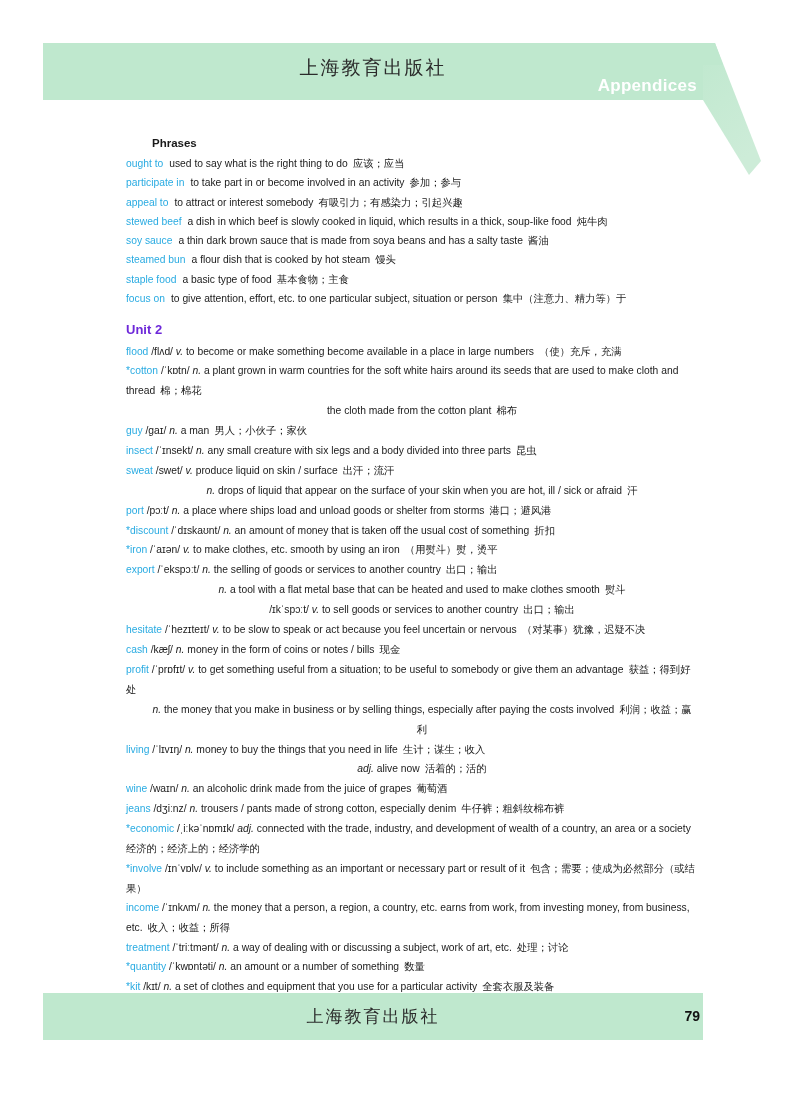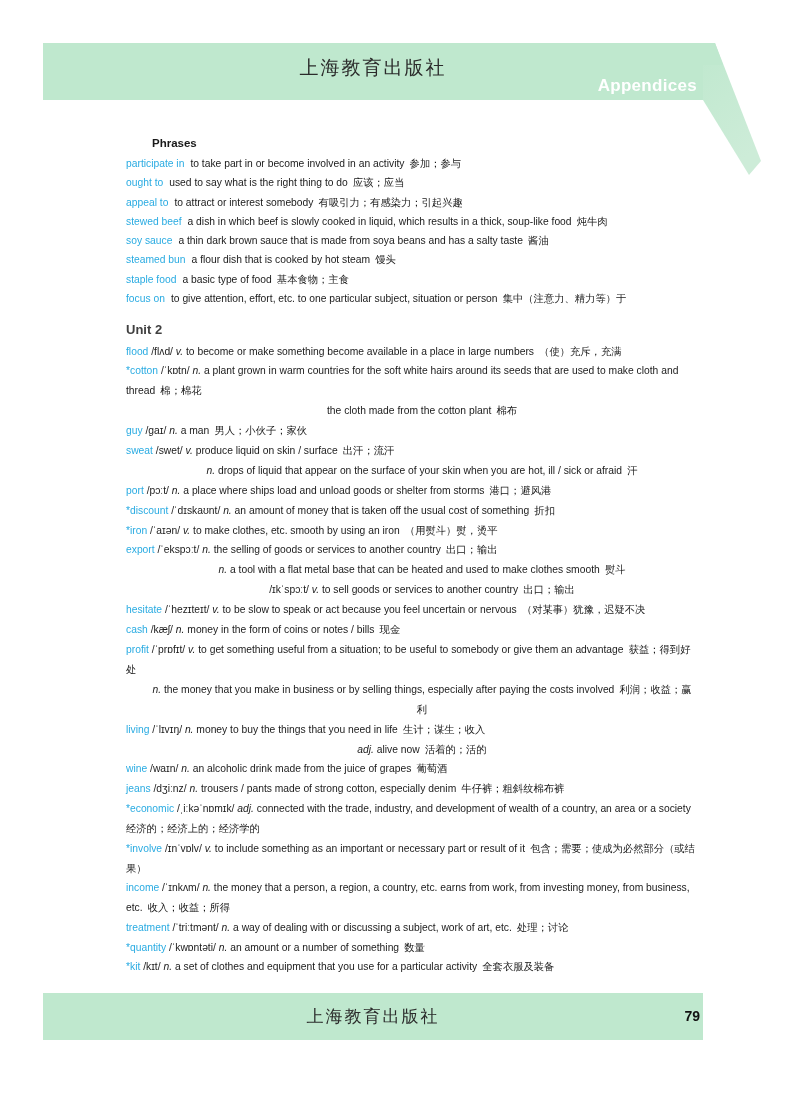--- a/index.html
+++ b/index.html
@@ -76,21 +76,21 @@
     font-size: 11.5px;
     font-weight: bold;
     color: #1a1a1a;
     margin-bottom: 5px;
     padding-left: 26px;
   }
 
   .unit-heading {
     font-size: 13px;
     font-weight: bold;
-    color: #404040;
+    color: #6d28d9;
     margin-top: 14px;
     margin-bottom: 5px;
   }
 
   .entry {
     font-size: 10.3px;
     line-height: 18.9px;
     color: #1a1a1a;
     margin: 0;
     text-indent: 0;
@@ -174,37 +174,38 @@
   </div>
 
   <div class="header-title">上海教育出版社</div>
   <div class="appendices">Appendices</div>
 
   <div class="content">
 
     <div class="section-label">Phrases</div>
 
     <div id="phrases-list">
+        <div class="entry phrase-entry"><span class="phr">ought to</span><span>used to say what is the right thing to do</span><span class="cn"> 应该；应当</span></div>
         <div class="entry phrase-entry"><span class="phr">participate in</span><span>to take part in or become involved in an activity</span><span class="cn"> 参加；参与</span></div>
-        <div class="entry phrase-entry"><span class="phr">ought to</span><span>used to say what is the right thing to do</span><span class="cn"> 应该；应当</span></div>
         <div class="entry phrase-entry"><span class="phr">appeal to</span><span>to attract or interest somebody</span><span class="cn"> 有吸引力；有感染力；引起兴趣</span></div>
         <div class="entry phrase-entry"><span class="phr">stewed beef</span><span>a dish in which beef is slowly cooked in liquid, which results in a thick, soup-like food</span><span class="cn"> 炖牛肉</span></div>
         <div class="entry phrase-entry"><span class="phr">soy sauce</span><span>a thin dark brown sauce that is made from soya beans and has a salty taste</span><span class="cn"> 酱油</span></div>
         <div class="entry phrase-entry"><span class="phr">steamed bun</span><span>a flour dish that is cooked by hot steam</span><span class="cn"> 馒头</span></div>
         <div class="entry phrase-entry"><span class="phr">staple food</span><span>a basic type of food</span><span class="cn"> 基本食物；主食</span></div>
         <div class="entry phrase-entry"><span class="phr">focus on</span><span>to give attention, effort, etc. to one particular subject, situation or person</span><span class="cn"> 集中（注意力、精力等）于</span></div>
       </div>
 
     <div class="unit-heading">Unit 2</div>
 
     <div id="entries-list">
         <div class="entry"><span class="hw">flood</span> <span class="ipa">/flʌd/</span> <span class="pos">v.</span> <span>to become or make something become available in a place in large numbers</span><span class="cn"> （使）充斥，充满</span></div>
         <div class="entry"><span class="hw">*cotton</span> <span class="ipa">/ˈkɒtn/</span> <span class="pos">n.</span> <span>a plant grown in warm countries for the soft white hairs around its seeds that are used to make cloth and thread</span><span class="cn"> 棉；棉花</span></div>
         <div class="entry sub"><span>the cloth made from the cotton plant</span><span class="cn"> 棉布</span></div>
         <div class="entry"><span class="hw">guy</span> <span class="ipa">/ɡaɪ/</span> <span class="pos">n.</span> <span>a man</span><span class="cn"> 男人；小伙子；家伙</span></div>
+        <div class="entry"><span class="hw">insect</span> <span class="ipa">/ˈɪnsekt/</span> <span class="pos">n.</span> <span>any small creature with six legs and a body divided into three parts</span><span class="cn"> 昆虫</span></div>
         <div class="entry"><span class="hw">sweat</span> <span class="ipa">/swet/</span> <span class="pos">v.</span> <span>produce liquid on skin / surface</span><span class="cn"> 出汗；流汗</span></div>
         <div class="entry sub"><span class="pos">n.</span> <span>drops of liquid that appear on the surface of your skin when you are hot, ill / sick or afraid</span><span class="cn"> 汗</span></div>
         <div class="entry"><span class="hw">port</span> <span class="ipa">/pɔːt/</span> <span class="pos">n.</span> <span>a place where ships load and unload goods or shelter from storms</span><span class="cn"> 港口；避风港</span></div>
         <div class="entry"><span class="hw">*discount</span> <span class="ipa">/ˈdɪskaʊnt/</span> <span class="pos">n.</span> <span>an amount of money that is taken off the usual cost of something</span><span class="cn"> 折扣</span></div>
         <div class="entry"><span class="hw">*iron</span> <span class="ipa">/ˈaɪən/</span> <span class="pos">v.</span> <span>to make clothes, etc. smooth by using an iron</span><span class="cn"> （用熨斗）熨，烫平</span></div>
         <div class="entry"><span class="hw">export</span> <span class="ipa">/ˈekspɔːt/</span> <span class="pos">n.</span> <span>the selling of goods or services to another country</span><span class="cn"> 出口；输出</span></div>
         <div class="entry sub"><span class="pos">n.</span> <span>a tool with a flat metal base that can be heated and used to make clothes smooth</span><span class="cn"> 熨斗</span></div>
         <div class="entry sub"><span class="ipa">/ɪkˈspɔːt/</span> <span class="pos">v.</span> <span>to sell goods or services to another country</span><span class="cn"> 出口；输出</span></div>
         <div class="entry"><span class="hw">hesitate</span> <span class="ipa">/ˈhezɪteɪt/</span> <span class="pos">v.</span> <span>to be slow to speak or act because you feel uncertain or nervous</span><span class="cn"> （对某事）犹豫，迟疑不决</span></div>
         <div class="entry"><span class="hw">cash</span> <span class="ipa">/kæʃ/</span> <span class="pos">n.</span> <span>money in the form of coins or notes / bills</span><span class="cn"> 现金</span></div>

